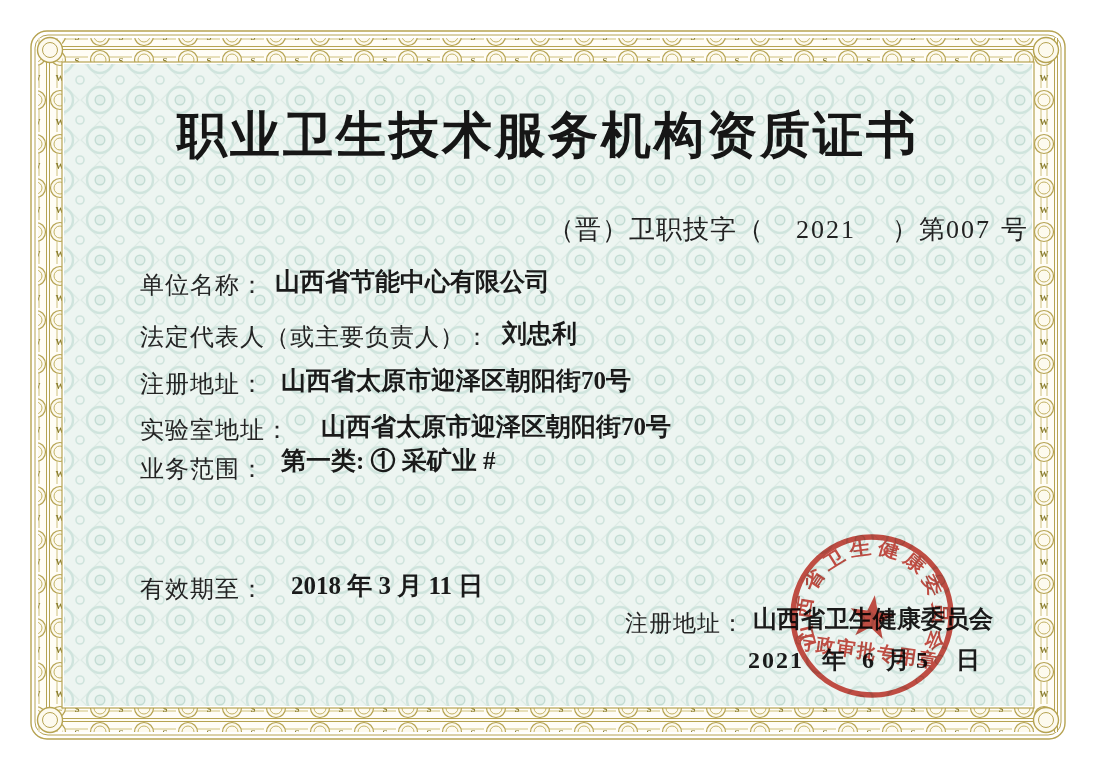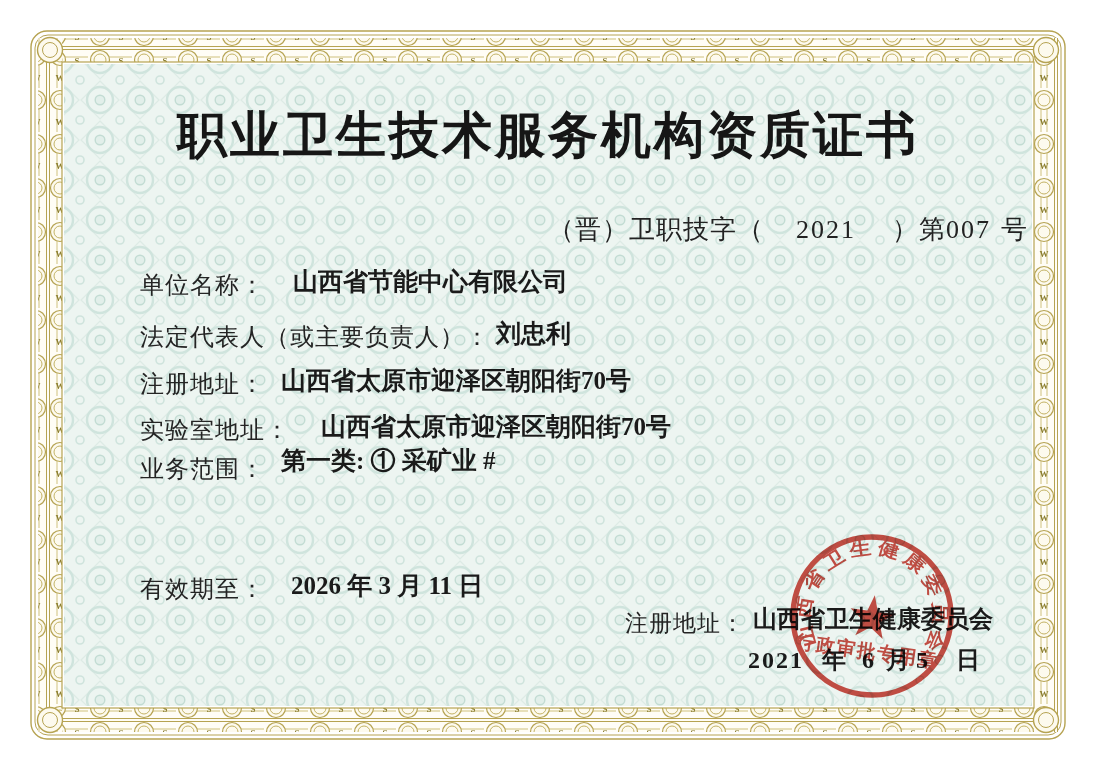--- a/index.html
+++ b/index.html
@@ -11,22 +11,22 @@
          font-size:50px;font-weight:700;letter-spacing:3px;color:#161616;}
   .certno{position:absolute;left:548px;top:212px;font-size:26px;letter-spacing:1px;
           display:flex;align-items:baseline;color:#222;}
   .certno .gap1{display:inline-block;width:32px;}
   .certno .gap2{display:inline-block;width:36px;}
   .certno .num{letter-spacing:2px;}
   .certno .unit{margin-left:10px;}
   .frow{position:absolute;left:140px;display:flex;align-items:baseline;white-space:nowrap;}
   .flabel{font-size:24px;letter-spacing:1px;color:#242424;}
   .fvalue{font-size:25px;font-weight:600;color:#1a1a1a;transform:translateY(-3px);}
-  .r1{top:268px;gap:10px;} .r1 .fvalue{margin-left:18px;font-family:Liberation Mono, monospace;}
-  .r2{top:320px;} .r2 .fvalue{margin-left:6px;}
+  .r1{top:268px;gap:10px;} .r1 .fvalue{font-family:Liberation Mono, monospace;}
+  .r2{top:320px;gap:6px;} .r2 .fvalue{margin-left:6px;}
   .r3{top:367px;} .r3 .fvalue{margin-left:16px;}
   .r4{top:413px;gap:23px;} .r4 .fvalue{margin-left:8px;}
   .r5{top:452px;} .r5 .fvalue{margin-left:16px;transform:translateY(-8px);text-align:right;}
   .valid{top:572px;text-align:center;} .valid .fvalue{margin-left:26px;font-weight:600;}
   .issuer{position:absolute;left:625px;top:607px;display:flex;align-items:baseline;white-space:nowrap;}
   .issuer .flabel{font-size:23px;}
   .issuer .fvalue{font-size:24px;margin-left:8px;transform:translateY(-4px);}
   .dateline{position:absolute;left:748px;top:644px;font-size:24px;font-weight:600;
             display:flex;align-items:baseline;color:#1a1a1a;}
   .dateline span{display:inline-block;}
@@ -135,21 +135,21 @@
     <span class="fvalue">山西省太原市迎泽区朝阳街70号</span>
   </div>
 
   <div class="frow r5">
     <span class="flabel">业务范围：</span>
     <span class="fvalue">第一类: ① 采矿业 #</span>
   </div>
 
   <div class="frow valid">
     <span class="flabel">有效期至：</span>
-    <span class="fvalue">2026 年 3 月 11 日</span>
+    <span class="fvalue">2018 年 3 月 11 日</span>
   </div>
 
   <div class="issuer">
     <span class="flabel">注册地址：</span>
     <span class="fvalue">山西省卫生健康委员会</span>
   </div>
 
   <div class="dateline">
     <span class="d-y">2021</span>
     <span class="d-yu">年</span>

